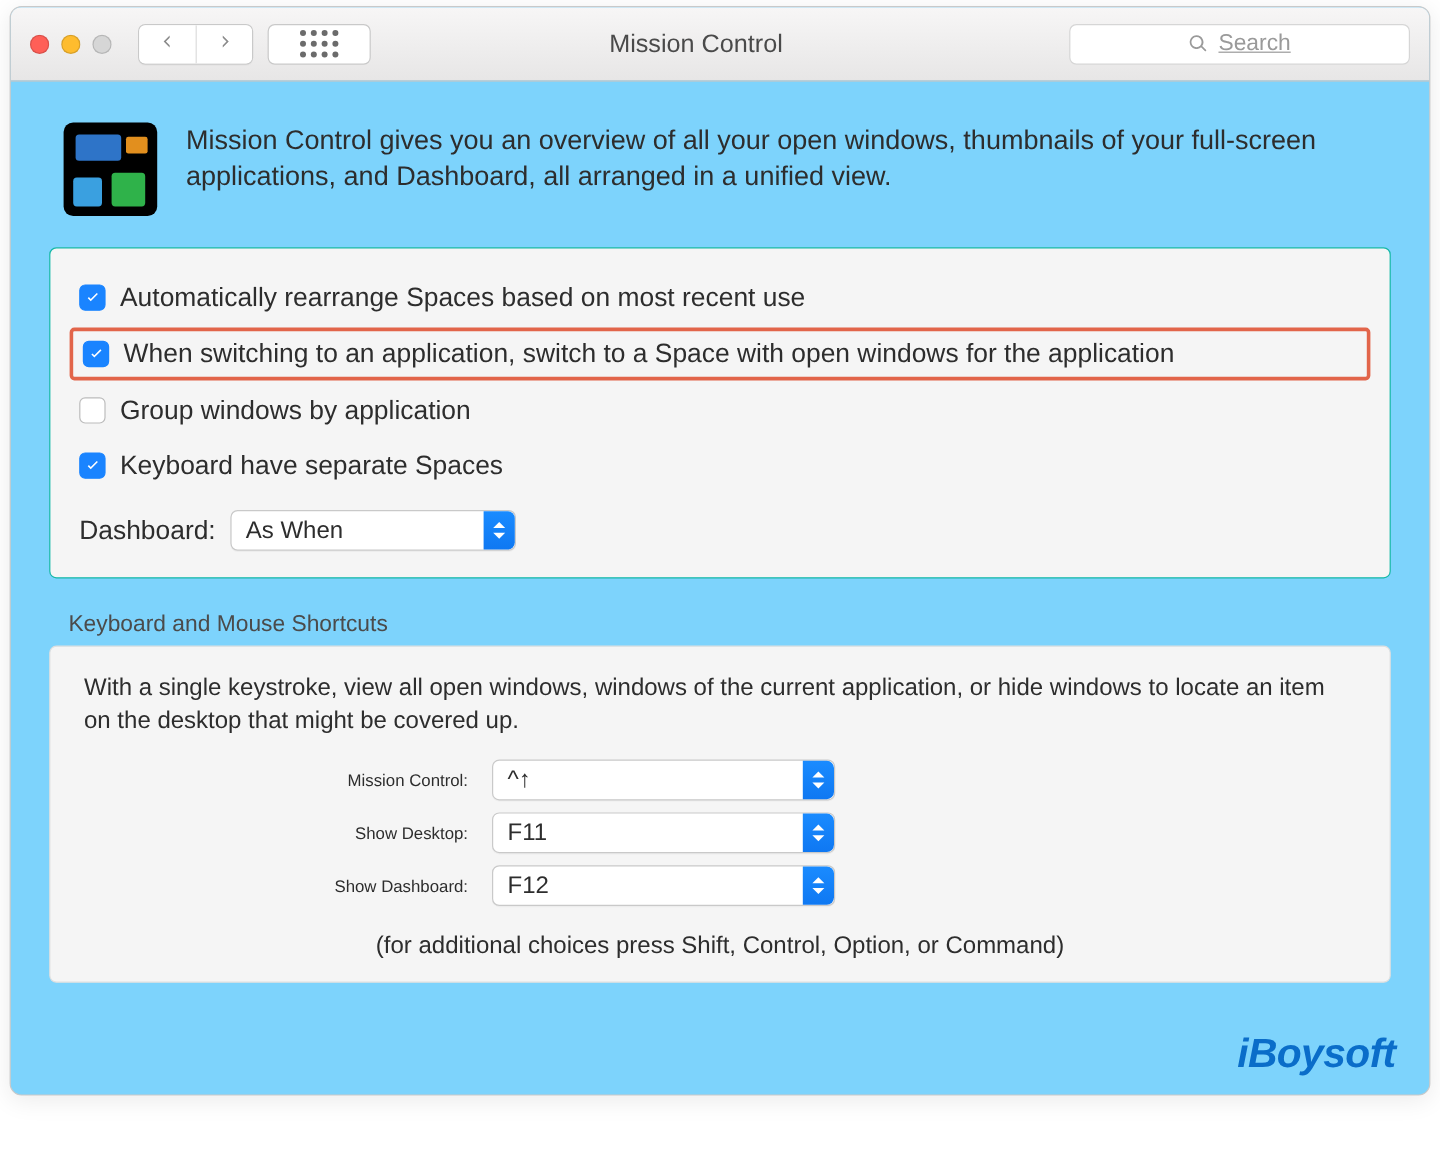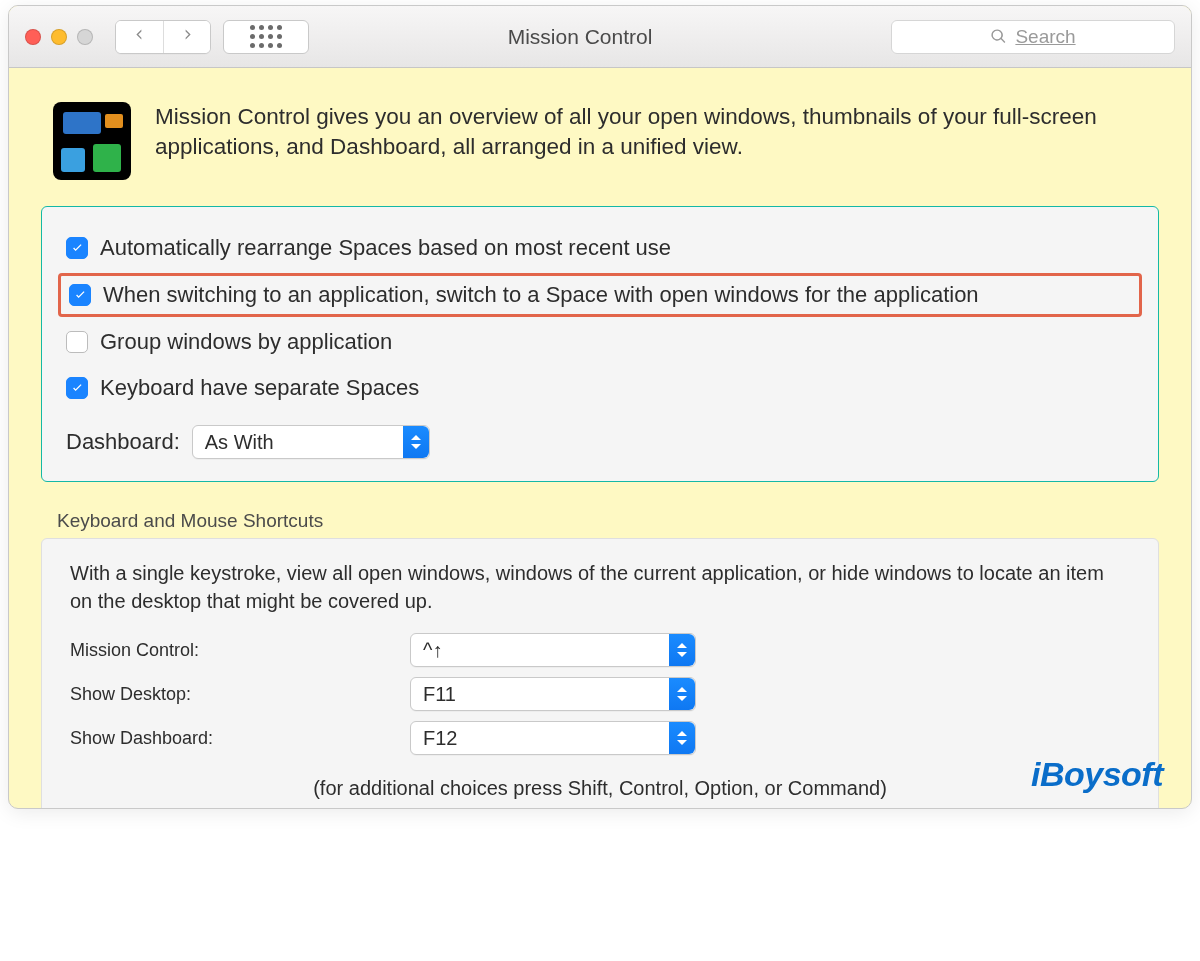--- a/index.html
+++ b/index.html
@@ -4,22 +4,22 @@
 <style>
   * { box-sizing: border-box; }
   html, body { margin:0; padding:0; }
   body {
     font-family: -apple-system, "Helvetica Neue", Arial, sans-serif;
     background:#fff;
     width:1200px; height:961px;
     position:relative;
   }
   .window {
-    position:absolute; left:8px; top:5px; width:1184px; height:804px;
-    background:#fef9c3;
+    position:absolute; left:8px; top:5px; width:1184px; height:908px;
+    background:#7dd3fc;
     border:1px solid #c9c9c9;
     border-radius:10px;
     box-shadow:0 4px 20px rgba(0,0,0,.08);
     overflow:hidden;
   }
   
   .toolbar {
     height:62px;
     background:linear-gradient(#f7f6f6,#e7e6e6);
     border-bottom:1px solid #c6c6c6;
@@ -111,21 +111,21 @@
   .select .arrows::after{ border-top:5px solid #fff; margin-top:2px;}
   .section-label{
     font-size:19px; color:#4b4b4b; margin:28px 0 6px 48px;
   }
   .panel2 {
     margin:0 32px; background:#f5f5f5; border:1px solid #dfdfdf; border-radius:6px;
     padding:20px 28px 18px 28px;
   }
   .panel2 .intro{ font-size:20px; color:#2d2d2d; line-height:1.4; margin-bottom:18px;}
   .kb-row{ display:flex; align-items:center; gap:20px; margin:10px 0;}
-  .kb-row .klabel{ width:320px; text-align:left; font-size:18px; color:#2d2d2d;}
+  .kb-row .klabel{ width:320px; text-align:right; font-size:14px; color:#2d2d2d;}
   .kb-row .select{ width:286px;}
   .hint{ text-align:center; font-size:20px; color:#2d2d2d; margin-top:22px;}
   .footer{
     position:absolute; left:32px; bottom:20px;
   }
   .btn{
     background:#fff; border:1px solid #c9c9c9; border-radius:6px; height:36px;
     padding:0 18px; font-size:20px; color:#2d2d2d;
     box-shadow:0 1px 0 rgba(0,0,0,.03);
   }
@@ -223,21 +223,21 @@
           <svg viewBox="0 0 24 24">
             <path d="M9 16l-4-4 1.5-1.5L9 13l8-8L18.5 6.5z"></path>
           </svg>
         </div>
       <span>Keyboard have separate Spaces</span>
     </div>
 
     <div class="field-row">
       <span class="label">Dashboard:</span>
       <div class="select" style="min-width:238px">
-        <span>As With</span>
+        <span>As When</span>
         <div class="arrows"></div>
       </div>
     </div>
   </div>
 
   <div class="section-label">Keyboard and Mouse Shortcuts</div>
 
   <div class="panel2">
     <div class="intro">With a single keystroke, view all open windows, windows of the current application, or hide windows to locate an item on the desktop that might be covered up.</div>
 

